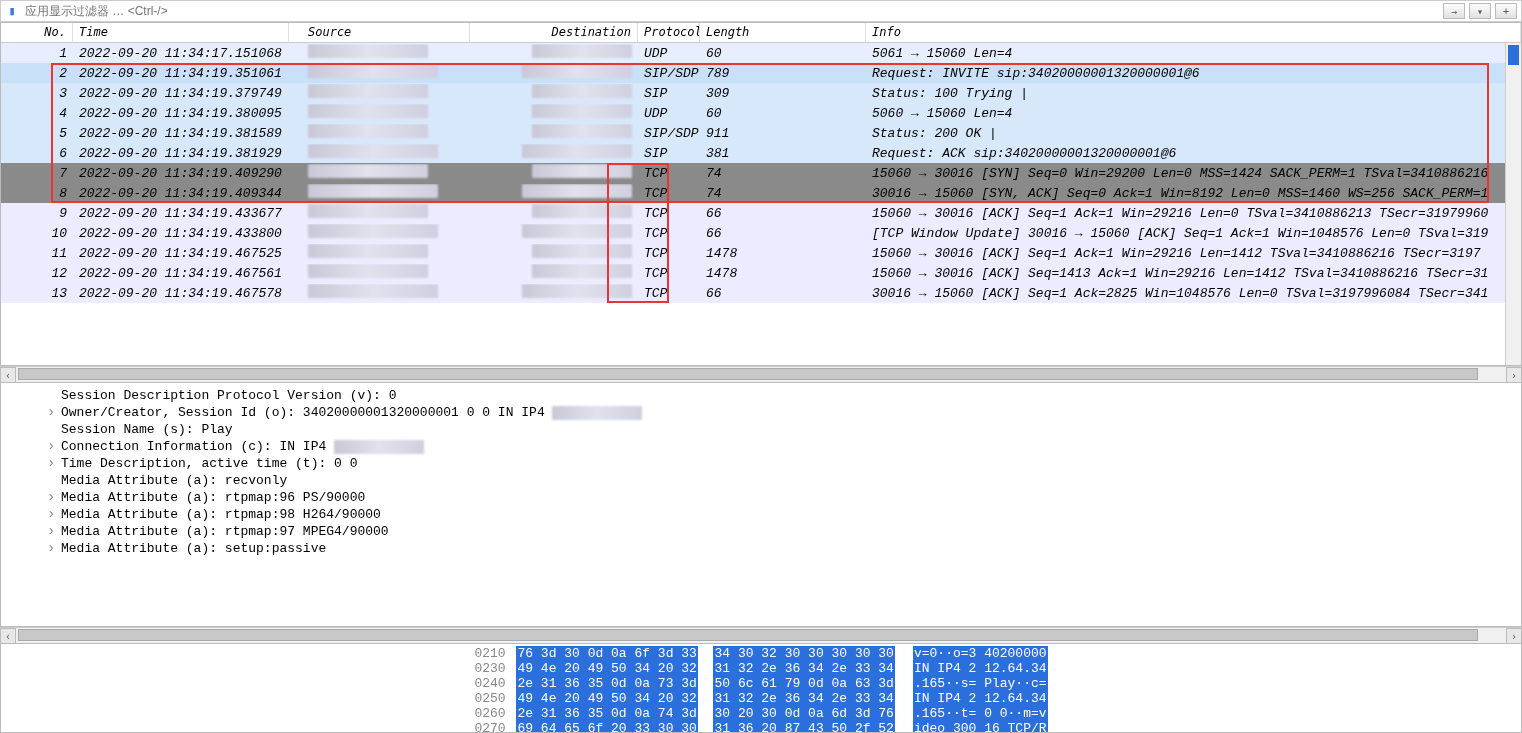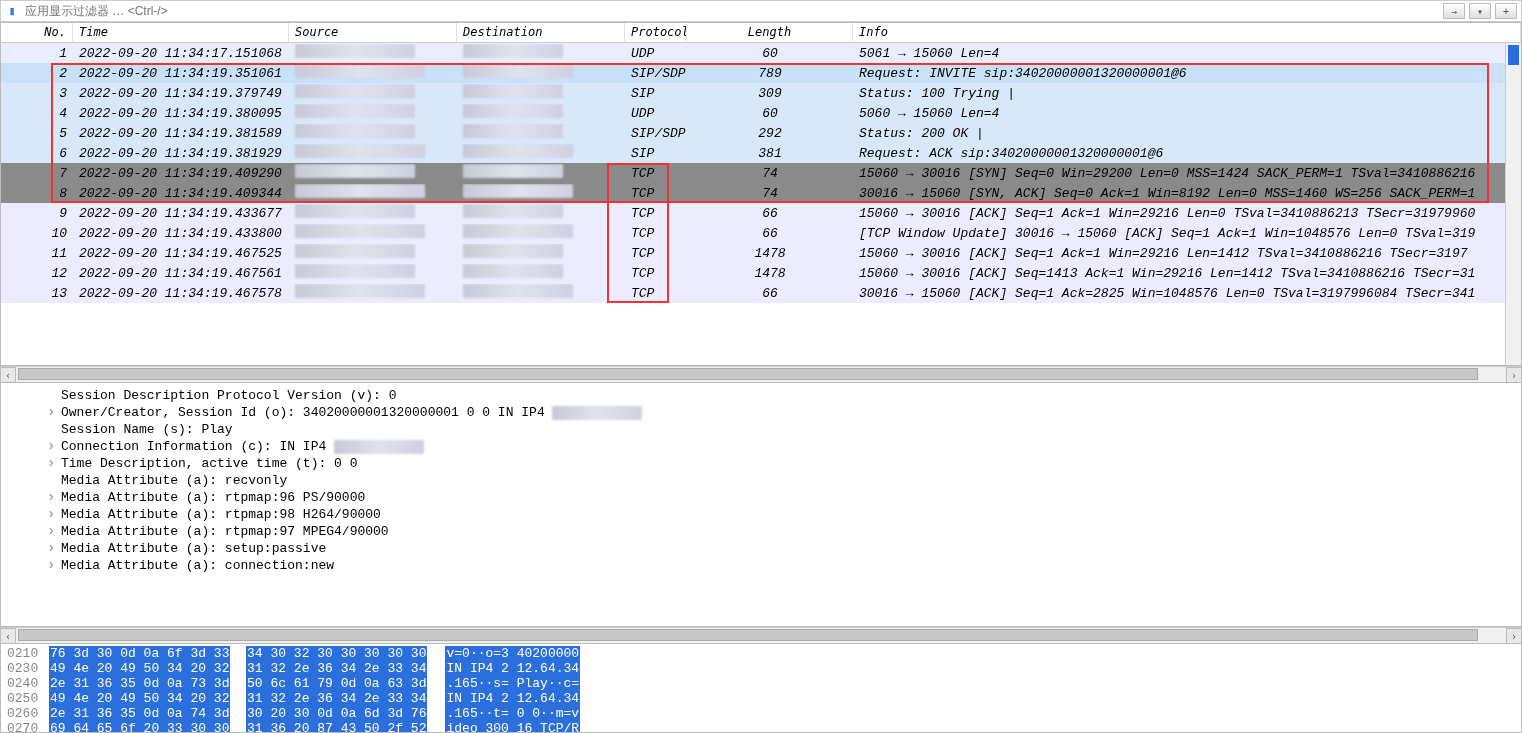--- a/index.html
+++ b/index.html
@@ -86,24 +86,24 @@
 .plist-row.bg-udp { background: #e8eeff; }
 .plist-row.bg-sip { background: #d7e8fb; }
 .plist-row.bg-tcp-dark { background: #8a8a8a; color: #000; }
 .plist-row.bg-tcp-light { background: #ecebff; }
 .plist-row .col {
   padding: 0 6px;
   overflow: hidden;
 }
 .col-no { width: 72px; text-align: right; padding-right: 10px;}
 .col-time { width: 216px; }
-.col-src { width: 168px; }
-.col-dst { width: 168px; }
+.col-src { width: 168px; margin-left: 13px; }
+.col-dst { width: 168px; text-align: right; }
 .col-proto { width: 62px; }
-.col-len { width: 166px; text-align: center; padding-right: 10px;}
+.col-len { width: 166px; text-align: left; padding-right: 10px;}
 .col-info { flex: 1; }
 
 .blurblock {
   display: inline-block;
   height: 14px;
   background: linear-gradient(90deg,#c8c8d6,#e2e2ee,#cfcfdf);
   filter: blur(1px);
   border-radius: 1px;
 }
 
@@ -139,20 +139,21 @@
 
 .hex-pane {
   flex: 1;
   background: #fff;
   font-family: "Consolas","Courier New",monospace;
   font-size: 13px;
   overflow: auto;
   padding: 2px 6px;
   display: flex;
   flex-direction: column;
+  align-items: center;
 }
 .hex-row { white-space: pre; height: 16px; }
 .hex-off { color: #888; display: inline-block; width: 42px; }
 .hex-b { background: #2a6fdb; color: #fff; padding: 0 1px; }
 .hex-ascii { margin-left: 18px; background: #2a6fdb; color: #fff; padding: 0 1px; }
 .hscroll {
   height: 16px;
   background: #f0f0f0;
   border-top: 1px solid #ccc;
   position: relative;
@@ -235,21 +236,21 @@
         <div class="col col-proto">UDP</div>
         <div class="col col-len">60</div>
         <div class="col col-info">5060 → 15060 Len=4</div>
       </div>
       <div class="plist-row bg-sip">
         <div class="col col-no">5</div>
         <div class="col col-time">2022-09-20 11:34:19.381589 6</div>
         <div class="col col-src"><span class="blurblock" style="width:120px"></span></div>
         <div class="col col-dst"><span class="blurblock" style="width:100px"></span></div>
         <div class="col col-proto">SIP/SDP</div>
-        <div class="col col-len">292</div>
+        <div class="col col-len">911</div>
         <div class="col col-info">Status: 200 OK |</div>
       </div>
       <div class="plist-row bg-sip">
         <div class="col col-no">6</div>
         <div class="col col-time">2022-09-20 11:34:19.381929 1</div>
         <div class="col col-src"><span class="blurblock" style="width:130px"></span></div>
         <div class="col col-dst"><span class="blurblock" style="width:110px"></span></div>
         <div class="col col-proto">SIP</div>
         <div class="col col-len">381</div>
         <div class="col col-info">Request: ACK sip:34020000001320000001@6</div>
@@ -335,21 +336,20 @@
     <div class="tree-row">Session Description Protocol Version (v): 0</div>
     <div class="tree-row expandable">Owner/Creator, Session Id (o): 34020000001320000001 0 0 IN IP4 <span class="blurblock" style="width: 90px; vertical-align: middle;"></span></div>
     <div class="tree-row">Session Name (s): Play</div>
     <div class="tree-row expandable">Connection Information (c): IN IP4 <span class="blurblock" style="width: 90px; vertical-align: middle;"></span></div>
     <div class="tree-row expandable">Time Description, active time (t): 0 0</div>
     <div class="tree-row">Media Attribute (a): recvonly</div>
     <div class="tree-row expandable">Media Attribute (a): rtpmap:96 PS/90000</div>
     <div class="tree-row expandable">Media Attribute (a): rtpmap:98 H264/90000</div>
     <div class="tree-row expandable">Media Attribute (a): rtpmap:97 MPEG4/90000</div>
     <div class="tree-row expandable">Media Attribute (a): setup:passive</div>
-    <div class="tree-row expandable">Media Attribute (a): connection:new</div>
   </div>
 
 <div class="hscroll">
   <span class="arrow" style="left:0">‹</span>
   <div class="thumb" style="left:18px;width:1460px;"></div>
   <span class="arrow" style="right:0">›</span>
 </div>
 
 <div class="pane hex-pane" id="hex-pane">
     <div class="hex-row"><span class="hex-off">0210</span><span class="hex-b">76 3d 30 0d 0a 6f 3d 33</span>  <span class="hex-b">34 30 32 30 30 30 30 30</span><span class="hex-ascii">v=0··o=3 40200000</span></div>

